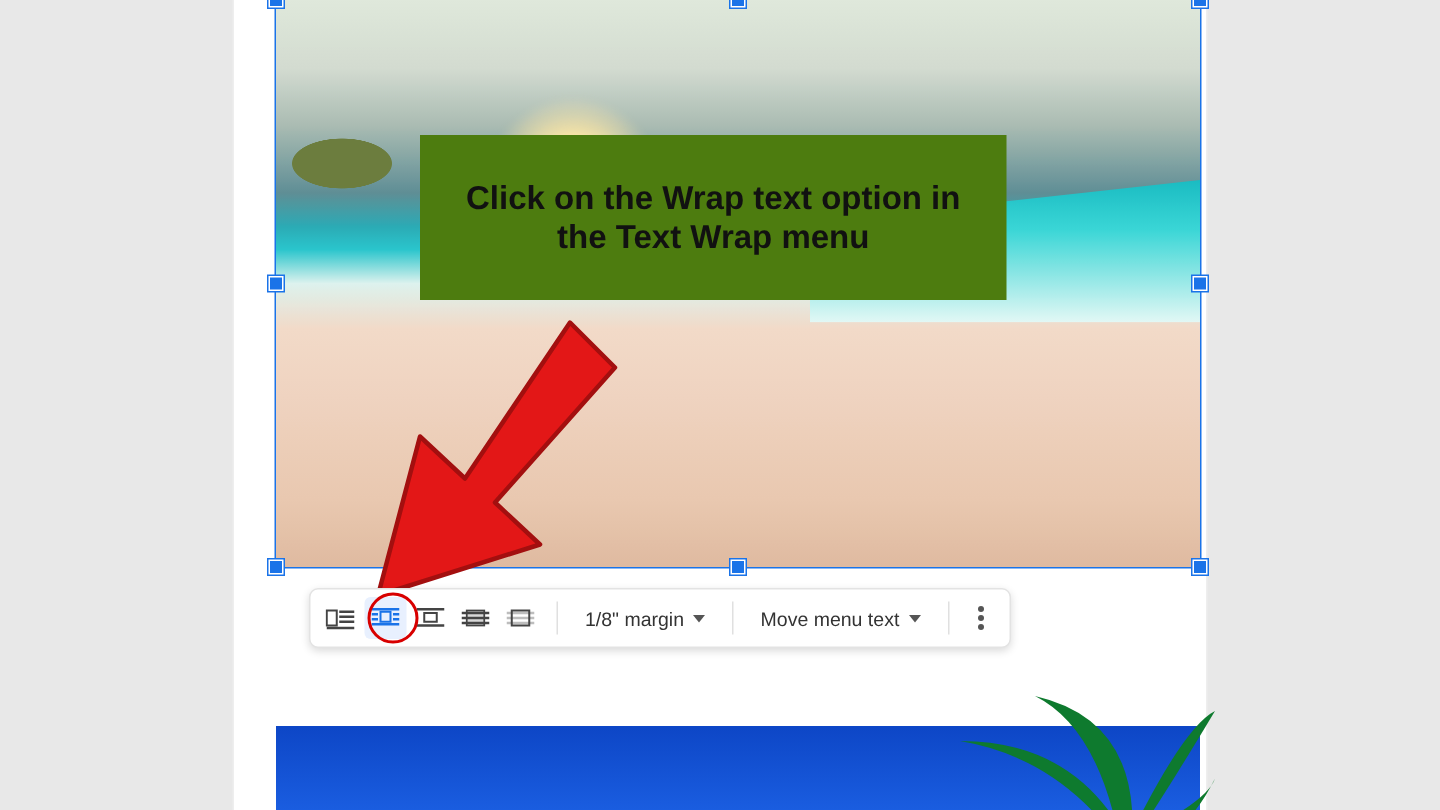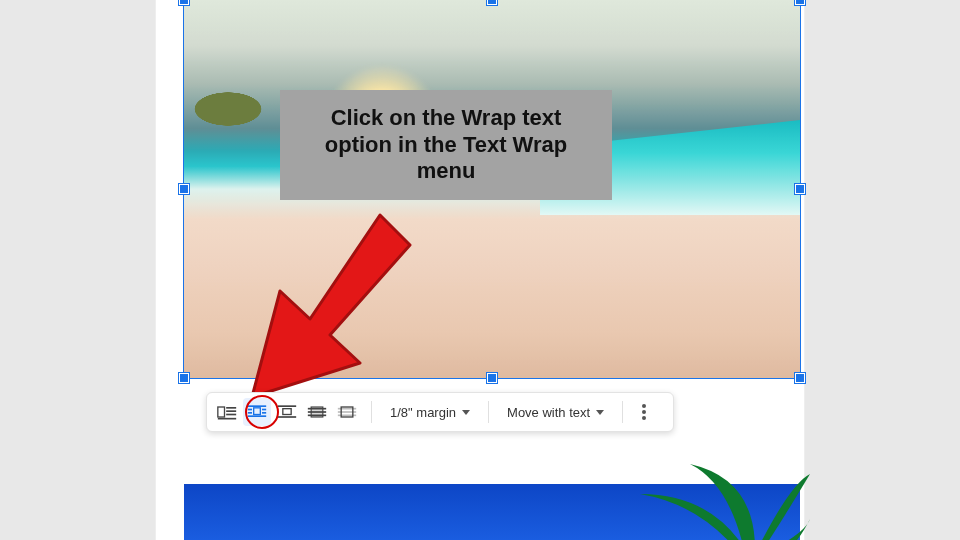--- a/index.html
+++ b/index.html
@@ -29,21 +29,21 @@
   
   .sel-border{position:absolute;inset:-1px;border:1.5px solid #1a73e8;pointer-events:none}
   .h{position:absolute;width:8px;height:8px;background:#1a73e8;border:1px solid #fff;box-shadow:0 0 0 1px #1a73e8}
   .h.tl{left:-5px;top:-5px}.h.tr{right:-5px;top:-5px}.h.bl{left:-5px;bottom:-5px}.h.br{right:-5px;bottom:-5px}
   .h.tm{left:50%;top:-5px;transform:translateX(-50%)}
   .h.bm{left:50%;bottom:-5px;transform:translateX(-50%)}
   .h.ml{left:-5px;top:50%;transform:translateY(-50%)}
   .h.mr{right:-5px;top:50%;transform:translateY(-50%)}
 
   
-  .callout{position:absolute;left:280px;top:90px;width:332px;height:110px;background:#a3a3a3;
+  .callout{position:absolute;left:280px;top:90px;width:391px;height:110px;background:#4d7c0f;
       display:flex;align-items:center;justify-content:center;text-align:center;
       font-weight:800;font-size:22px;line-height:1.2;color:#111;padding:10px 24px;box-sizing:border-box}
 
   
   .arrow{position:absolute;left:240px;top:205px;width:200px;height:200px;pointer-events:none}
   .arrow svg{width:100%;height:100%}
 
   
   .toolbar{position:absolute;left:206px;top:392px;width:454px;height:38px;background:#fff;
       border:1px solid #e3e3e3;border-radius:6px;box-shadow:0 2px 6px rgba(0,0,0,.15);
@@ -154,21 +154,21 @@
     <div class="tb-sep"></div>
 
     <div class="tb-txt">
       <span>1/8" margin</span>
       <span class="tb-caret"></span>
     </div>
 
     <div class="tb-sep"></div>
 
     <div class="tb-txt">
-      <span>Move with text</span>
+      <span>Move menu text</span>
       <span class="tb-caret"></span>
     </div>
 
     <div class="tb-sep"></div>
 
     <div class="tb-more">
       <svg viewBox="0 0 4 16">
           <circle cx="2" cy="2" r="2" fill="#555"></circle>
           <circle cx="2" cy="8" r="2" fill="#555"></circle>
           <circle cx="2" cy="14" r="2" fill="#555"></circle>

